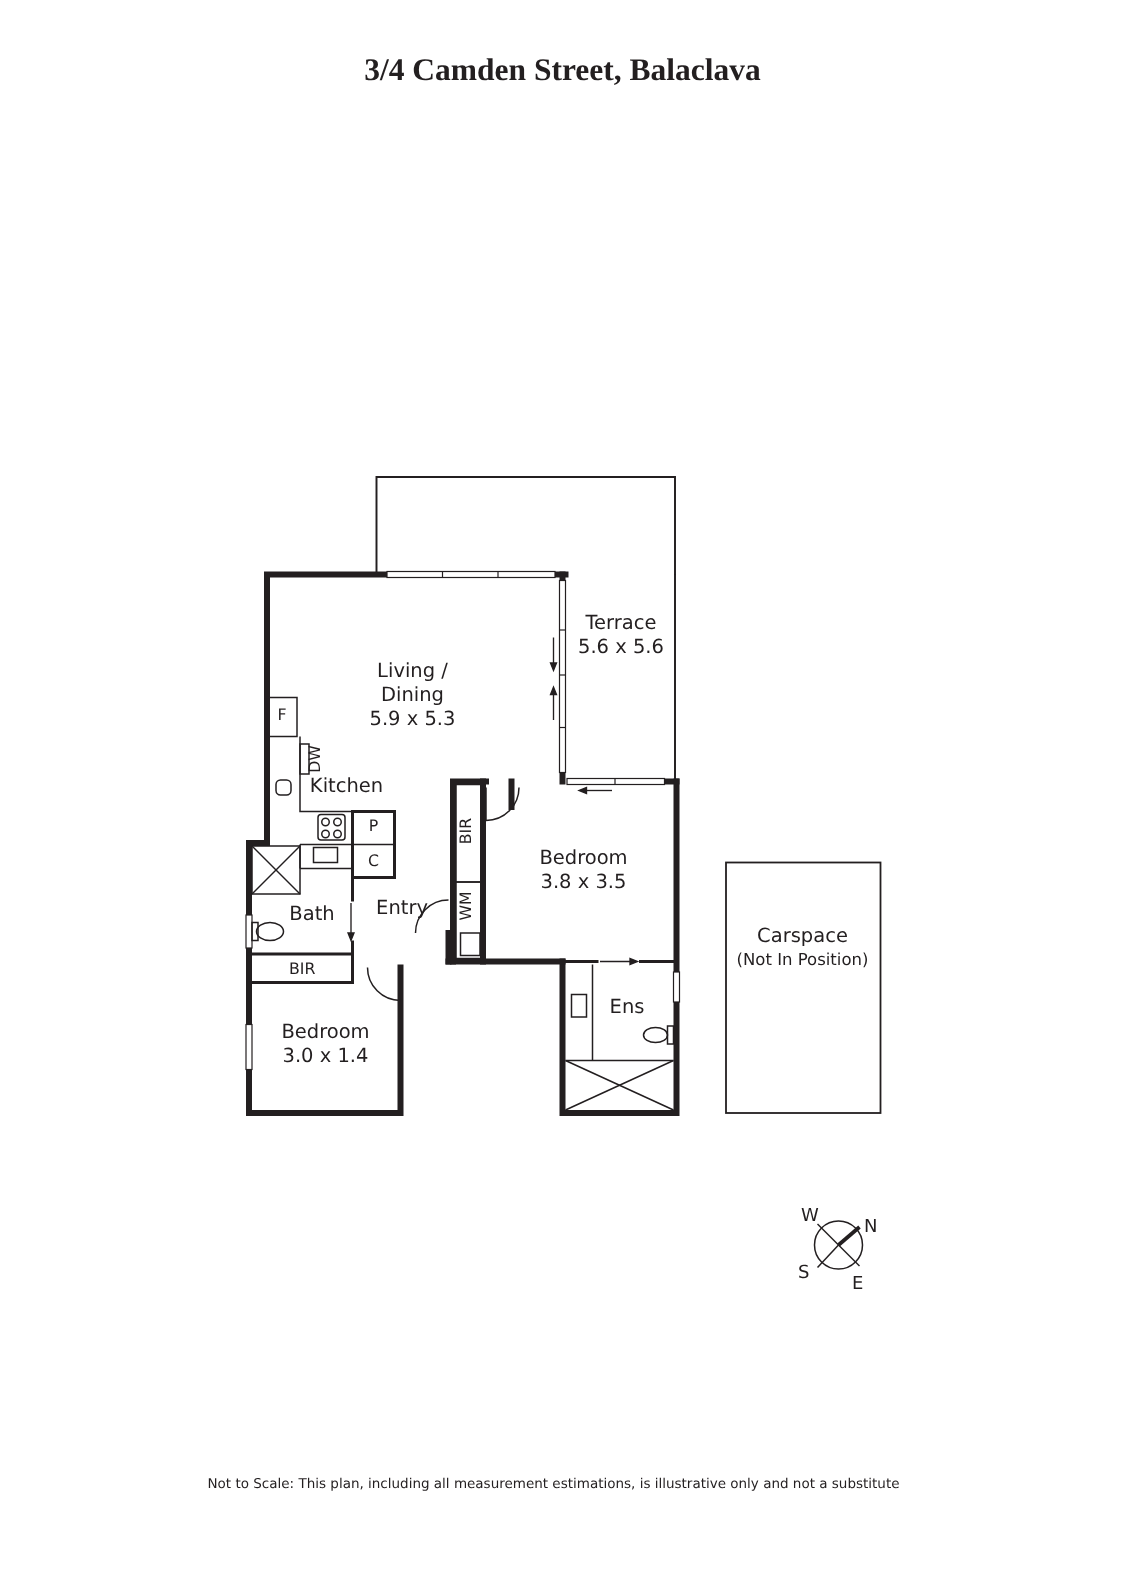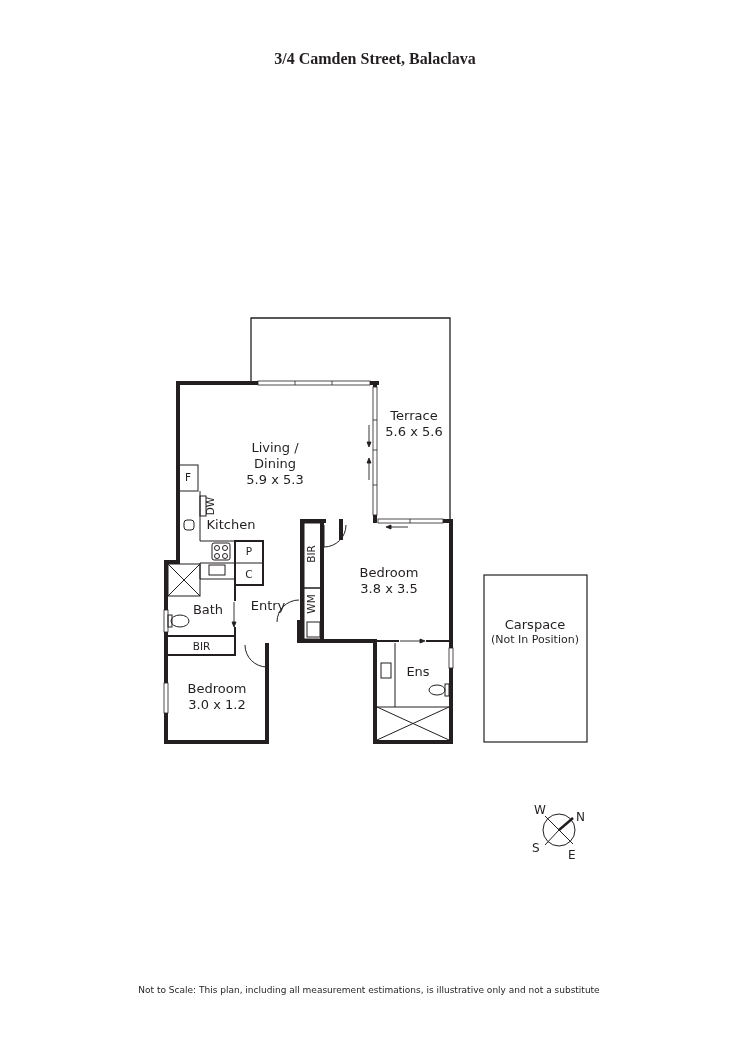--- a/index.html
+++ b/index.html
@@ -1,19 +1,19 @@
 <!DOCTYPE html>
 <html><head>
 <meta charset="utf-8">
 <style>
   html, body { margin:0; padding:0; background:#ffffff; }
   body { width:750px; height:1061px; position:relative; overflow:hidden;
          font-family:"DejaVu Sans", sans-serif; color:#231f20; }
-  .title { position:absolute; left:0; top:50px; width:750px; text-align:center;
-           font-family:"Liberation Serif", serif; font-weight:bold; font-size:16px; color:#231f20; }
+  .title { position:absolute; left:0; top:34px; width:750px; text-align:center;
+           font-family:"Liberation Serif", serif; font-weight:bold; font-size:21px; color:#231f20; }
   svg.plan { position:absolute; left:0; top:0; }
   .lbl { position:absolute; text-align:center; font-family:"DejaVu Sans", sans-serif;
          font-size:13px; line-height:16px; color:#231f20; transform:translateX(-50%); white-space:nowrap; }
   .small { font-size:11px; line-height:13px;text-align:right; }
   .fix { position:absolute; font-size:10.5px; color:#231f20; text-align:center; }
   .vert { transform:rotate(-90deg); transform-origin:center; }
   .disclaimer { position:absolute; left:0; top:985px; width:738px; text-align:center;
                 font-family:"DejaVu Sans", sans-serif; font-size:9px; line-height:11px; color:#231f20; }
   .compass-l { position:absolute; font-size:12px; color:#231f20; }
 </style>
@@ -157,21 +157,21 @@
   <div>Terrace</div>
   <div>5.6 x 5.6</div>
 </div>
 <div class="lbl" style="left:231px; top:517px;">Kitchen</div>
 <div class="lbl" style="left:389px; top:565px;">
   <div>Bedroom</div>
   <div>3.8 x 3.5</div>
 </div>
 <div class="lbl" style="left:217px; top:681px;">
   <div>Bedroom</div>
-  <div>3.0 x 1.2</div>
+  <div>3.0 x 1.4</div>
 </div>
 <div class="lbl" style="left:208px; top:602px;">Bath</div>
 <div class="lbl" style="left:268px; top:598px;">Entry</div>
 <div class="lbl" style="left:418px; top:664px;">Ens</div>
 <div class="lbl" style="left:535px; top:617px;">
   <div>Carspace</div>
   <div class="small">(Not In Position)</div>
 </div>
 
 <div class="fix" style="left:178px; top:471px; width:20px;">F</div>

